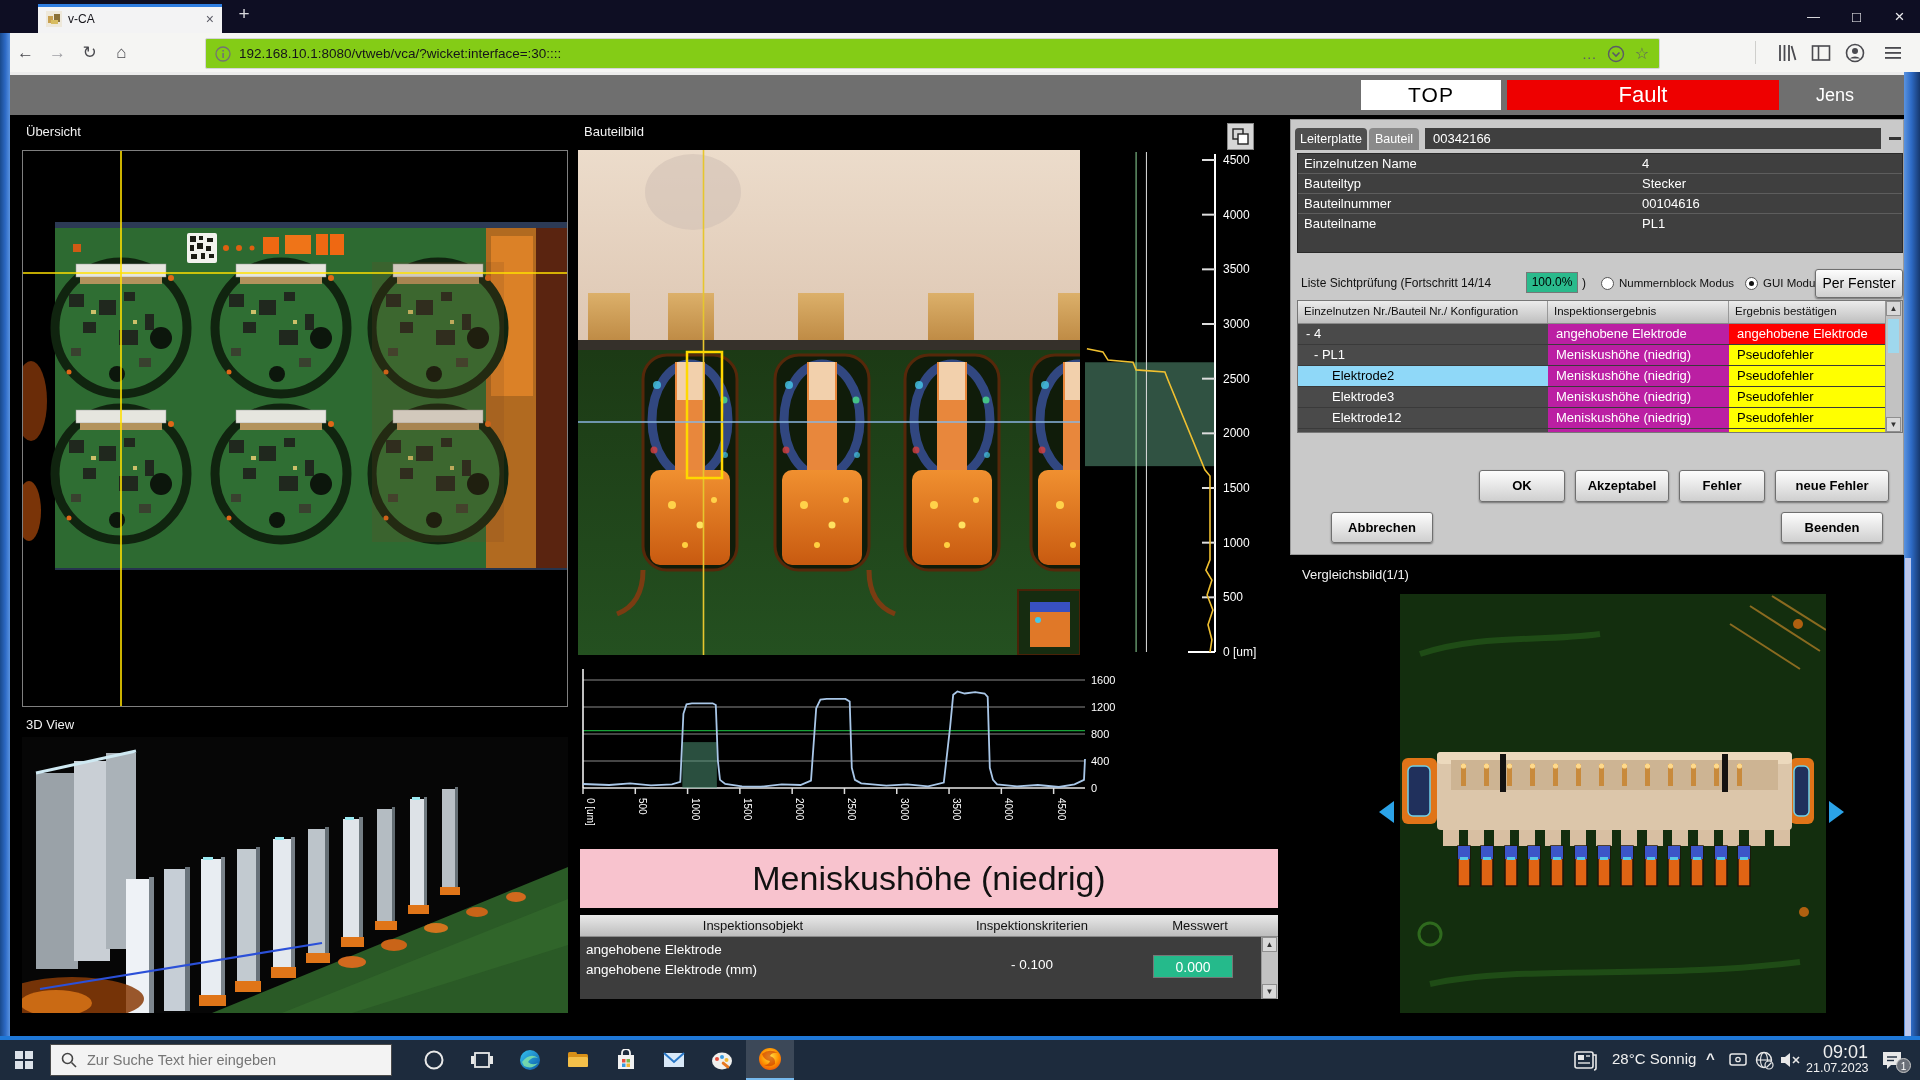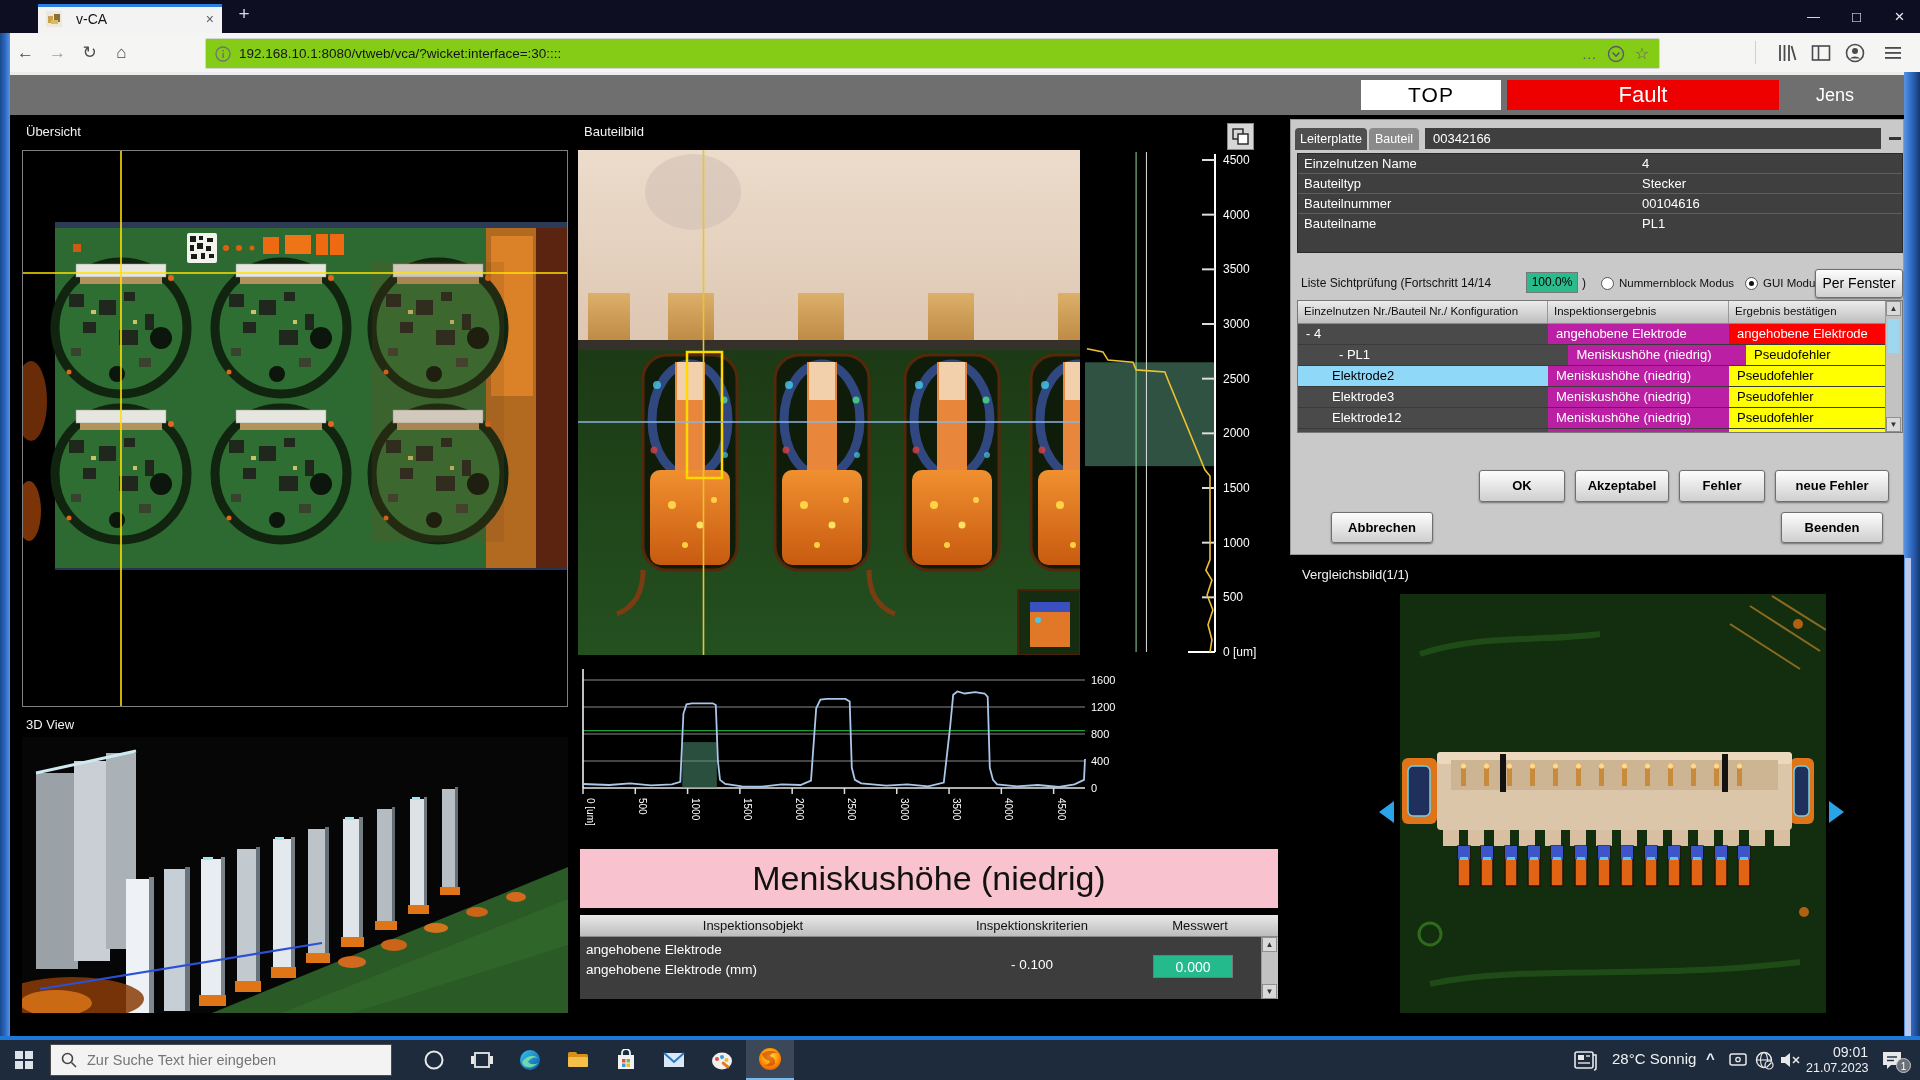--- a/index.html
+++ b/index.html
@@ -3,21 +3,21 @@
 <meta charset="utf-8">
 <style>
   html,body{margin:0;padding:0;}
   body{width:1920px;height:1080px;background:#000;font-family:"Liberation Sans",sans-serif;overflow:hidden;}
   #stage{position:relative;width:1920px;height:1080px;background:#000;}
   .abs{position:absolute;}
   
   .titlebar{position:absolute;left:0;top:0;width:1920px;height:33px;background:#0e0e23;}
   .tab{position:absolute;left:38px;top:4px;width:184px;height:29px;background:#f3f3f4;display:flex;align-items:center;}
   .tab-topline{position:absolute;left:0;top:0;width:100%;height:3px;background:#2e7de0;}
-  .tab-title{font-size:14px;color:#15141a;margin-left:14px;flex:1;}
+  .tab-title{font-size:12px;color:#15141a;margin-left:6px;flex:1;}
   .tab-close{color:#5b5b66;font-size:14px;margin-right:8px;}
   .newtab{position:absolute;left:230px;top:3px;color:#d7d7db;font-size:19px;width:28px;text-align:center;}
   .winctl{position:absolute;top:0;height:33px;width:43px;text-align:center;line-height:33px;color:#ededf0;font-size:13px;}
   .navbar{position:absolute;left:0;top:33px;width:1920px;height:39px;background:#f5f5f3;border-bottom:1px solid #ccccc8;}
   .navicon{position:absolute;top:6px;width:27px;height:27px;text-align:center;line-height:27px;font-size:17px;color:#4a4a4f;}
   .urlbar{position:absolute;left:205px;top:5px;width:1453px;height:29px;background:#84cc16;border:1px solid #d4d4d8;border-radius:2px;display:flex;align-items:center;}
   .urltext{font-size:13.5px;color:#15141a;border:none;outline:none;flex:1;font-family:"Liberation Sans",sans-serif;background:transparent;}
   
   .graybar{position:absolute;left:10px;top:75px;width:1894px;height:40px;background:#6f6f6f;}
   .panel-label{position:absolute;color:#f2f2f2;font-size:13px;}
@@ -441,21 +441,21 @@
         <div style="width:250px">Einzelnutzen Nr./Bauteil Nr./ Konfiguration</div>
         <div style="width:181px">Inspektionsergebnis</div>
         <div style="width:143px;border-right:none">Ergebnis bestätigen</div>
       </div>
       <div class="lrow" style="border-top:none">
           <div class="c-name" style="padding-left: 8px;">- 4</div>
           <div class="c-res" style="background: rgb(187, 31, 163);">angehobene Elektrode</div>
           <div class="c-conf" style="background: rgb(255, 0, 0); color: rgb(255, 255, 255);">angehobene Elektrode</div>
         </div>
       <div class="lrow">
-          <div class="c-name" style="padding-left: 16px; margin-left: 25px;">- PL1</div>
+          <div class="c-name" style="padding-left: 16px;">- PL1</div>
           <div class="c-res" style="background: rgb(187, 31, 163);">Meniskushöhe (niedrig)</div>
           <div class="c-conf" style="background: rgb(255, 255, 0); color: rgb(0, 0, 0);">Pseudofehler</div>
         </div>
       <div class="lrow">
           <div class="c-name" style="padding-left: 34px; background: rgb(143, 216, 248); color: rgb(0, 0, 0);">Elektrode2</div>
           <div class="c-res" style="background: rgb(187, 31, 163);">Meniskushöhe (niedrig)</div>
           <div class="c-conf" style="background: rgb(255, 255, 0); color: rgb(0, 0, 0);">Pseudofehler</div>
         </div>
       <div class="lrow">
           <div class="c-name" style="padding-left: 34px;">Elektrode3</div>
@@ -680,21 +680,21 @@
         </svg>
       </div>
     <div class="tbicon" style="left:1776px;width:28px">
         <svg width="22" height="18">
           <polygon points="2,6 6,6 11,2 11,16 6,12 2,12" fill="#e8e8e8"></polygon>
           <line x1="14" y1="6" x2="20" y2="12" stroke="#e8e8e8" stroke-width="1.6"></line>
           <line x1="20" y1="6" x2="14" y2="12" stroke="#e8e8e8" stroke-width="1.6"></line>
         </svg>
       </div>
     <div class="abs" style="left:1806px;top:4px;width:62px;height:32px;text-align:right">
-      <div style="color:#f0f0f0;font-size:14px;line-height:16px">09:01</div>
+      <div style="color:#f0f0f0;font-size:18px;line-height:16px">09:01</div>
       <div style="color:#f0f0f0;font-size:12.5px;line-height:16px">21.07.2023</div>
     </div>
     <div class="tbicon" style="left:1872px;width:40px">
       <svg width="24" height="22">
           <path d="M3 3 h18 v13 h-10 l-4 4 v-4 h-4 Z" fill="#e8e8e8"></path>
           <line x1="7" y1="8" x2="17" y2="8" stroke="#1d2b3d" stroke-width="1.4"></line>
           <line x1="7" y1="11.5" x2="14" y2="11.5" stroke="#1d2b3d" stroke-width="1.4"></line>
         </svg>
       <div class="abs" style="left:24px;top:18px;width:15px;height:15px;border-radius:50%;background:#6a6f78;border:1px solid #c8c8c8;color:#fff;font-size:10px;text-align:center;line-height:15px;box-sizing:border-box">1</div>
     </div>

